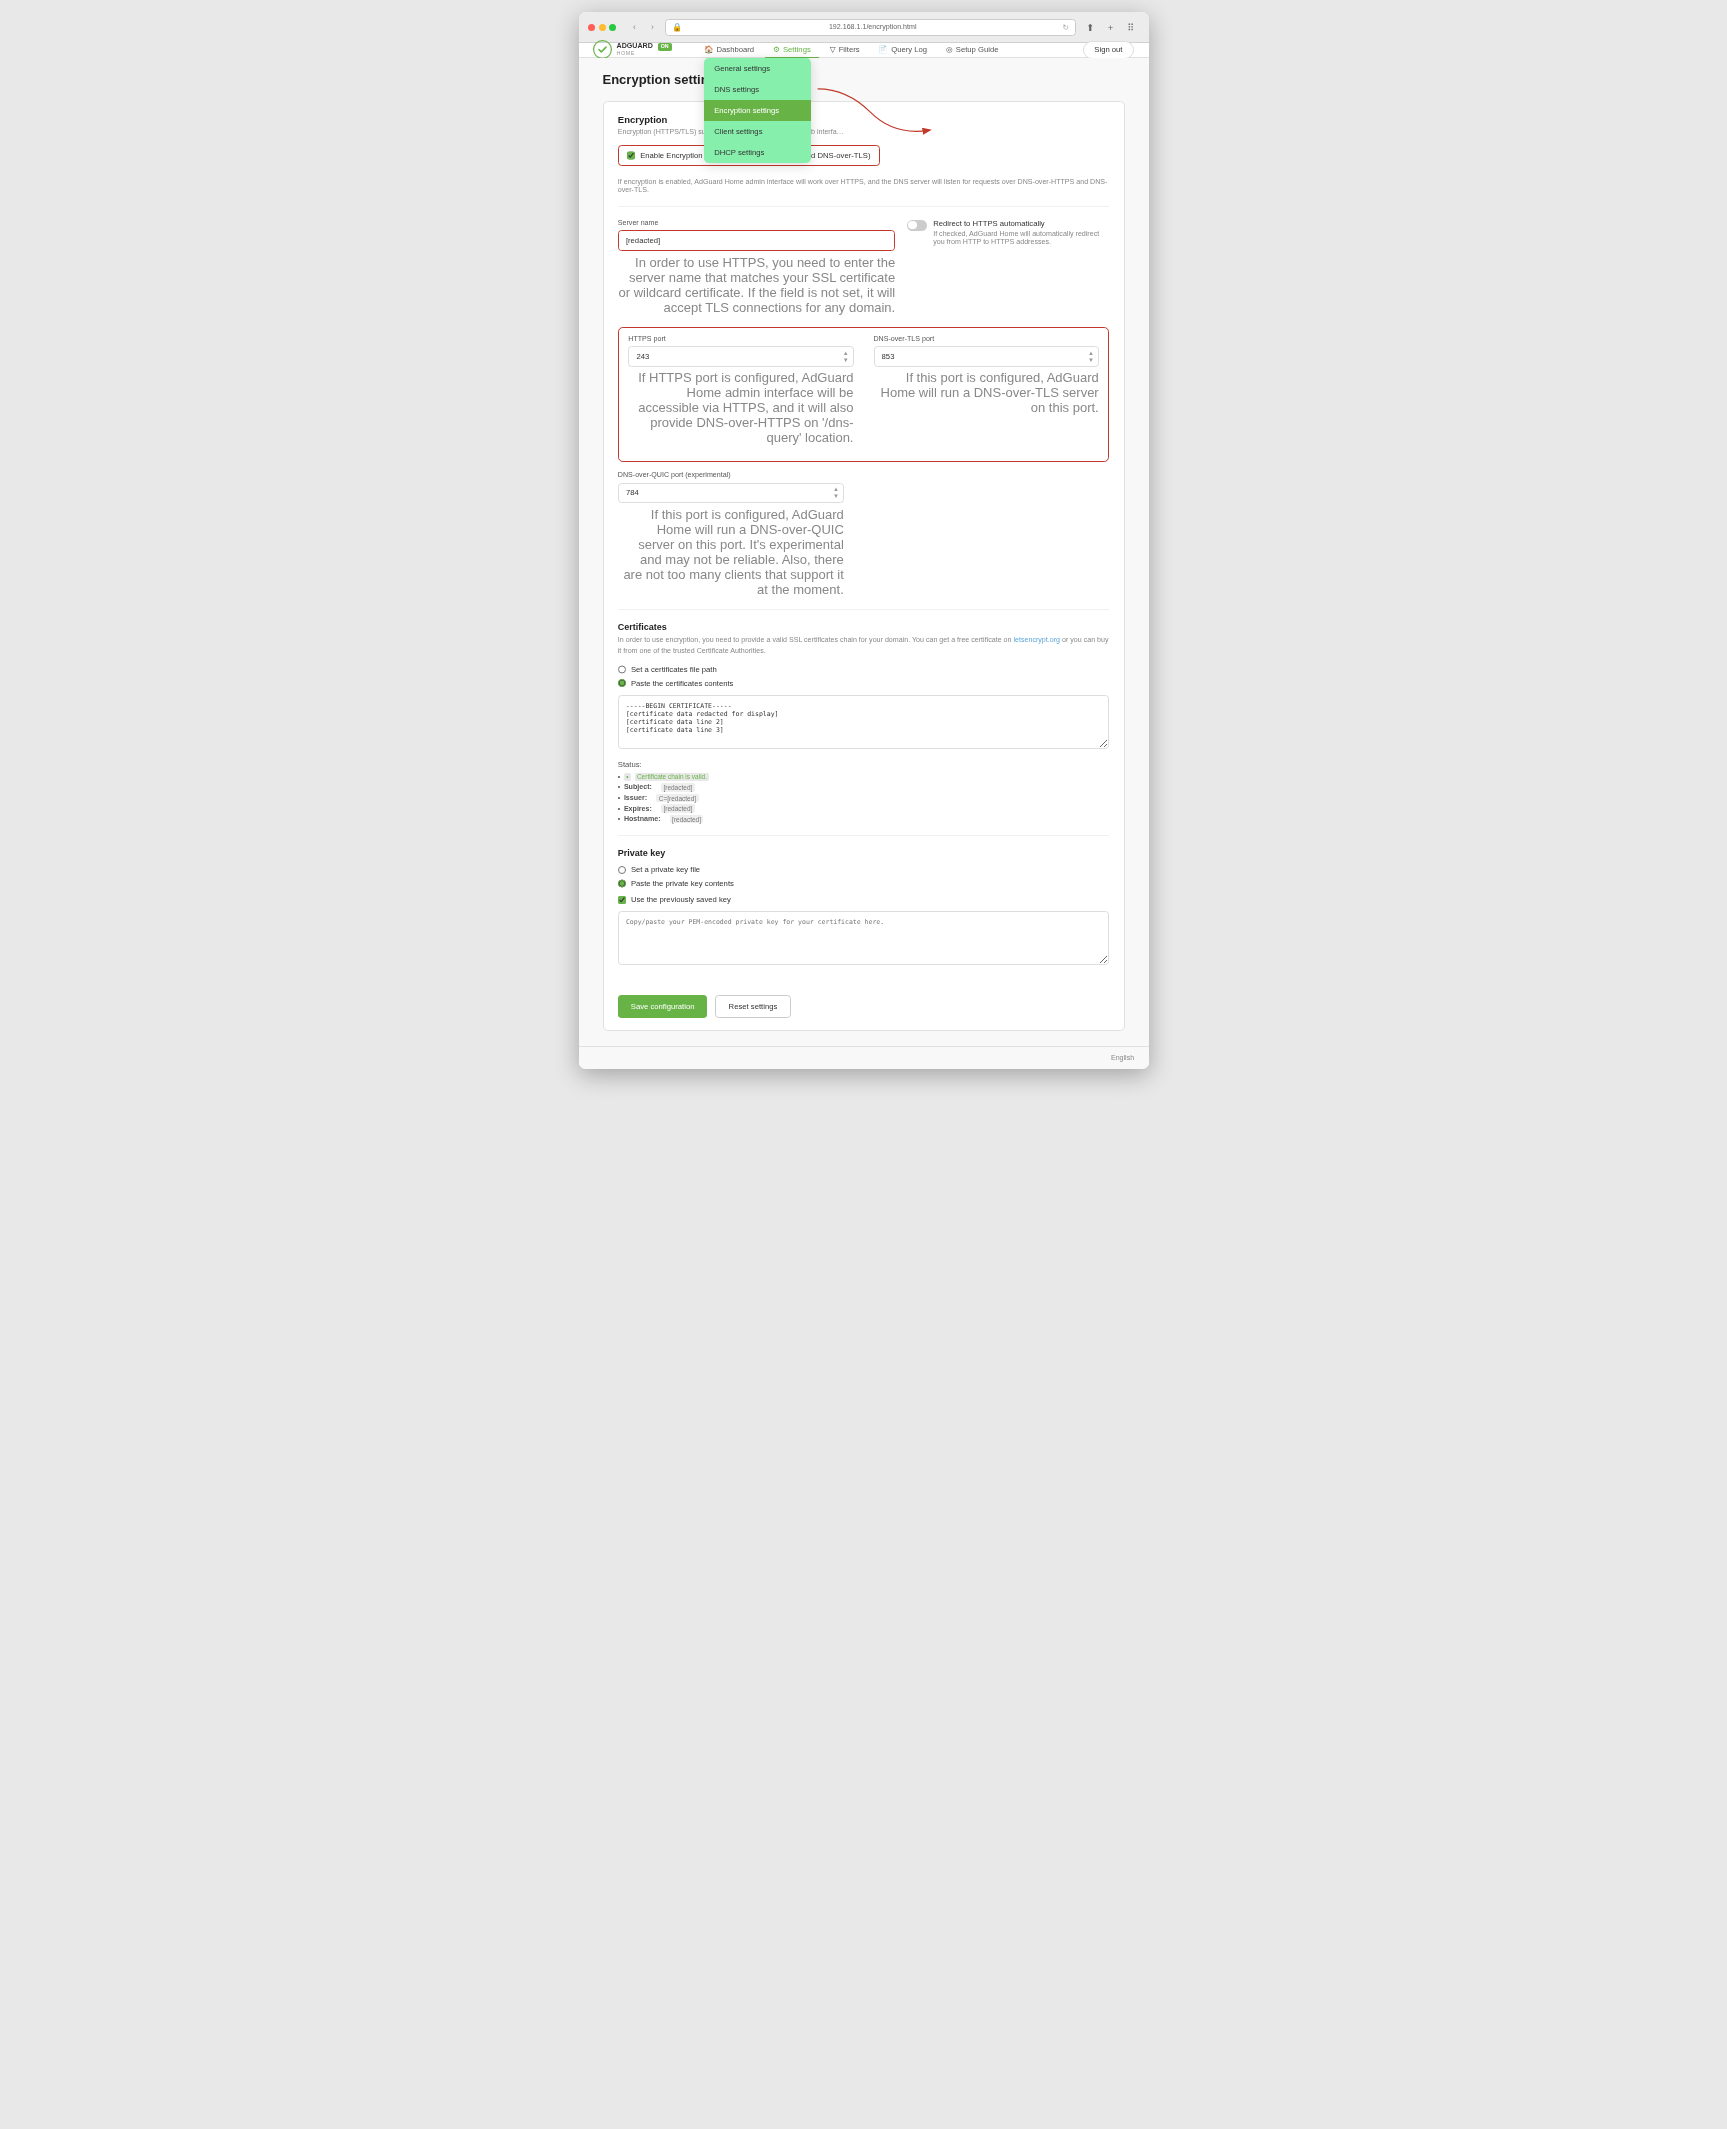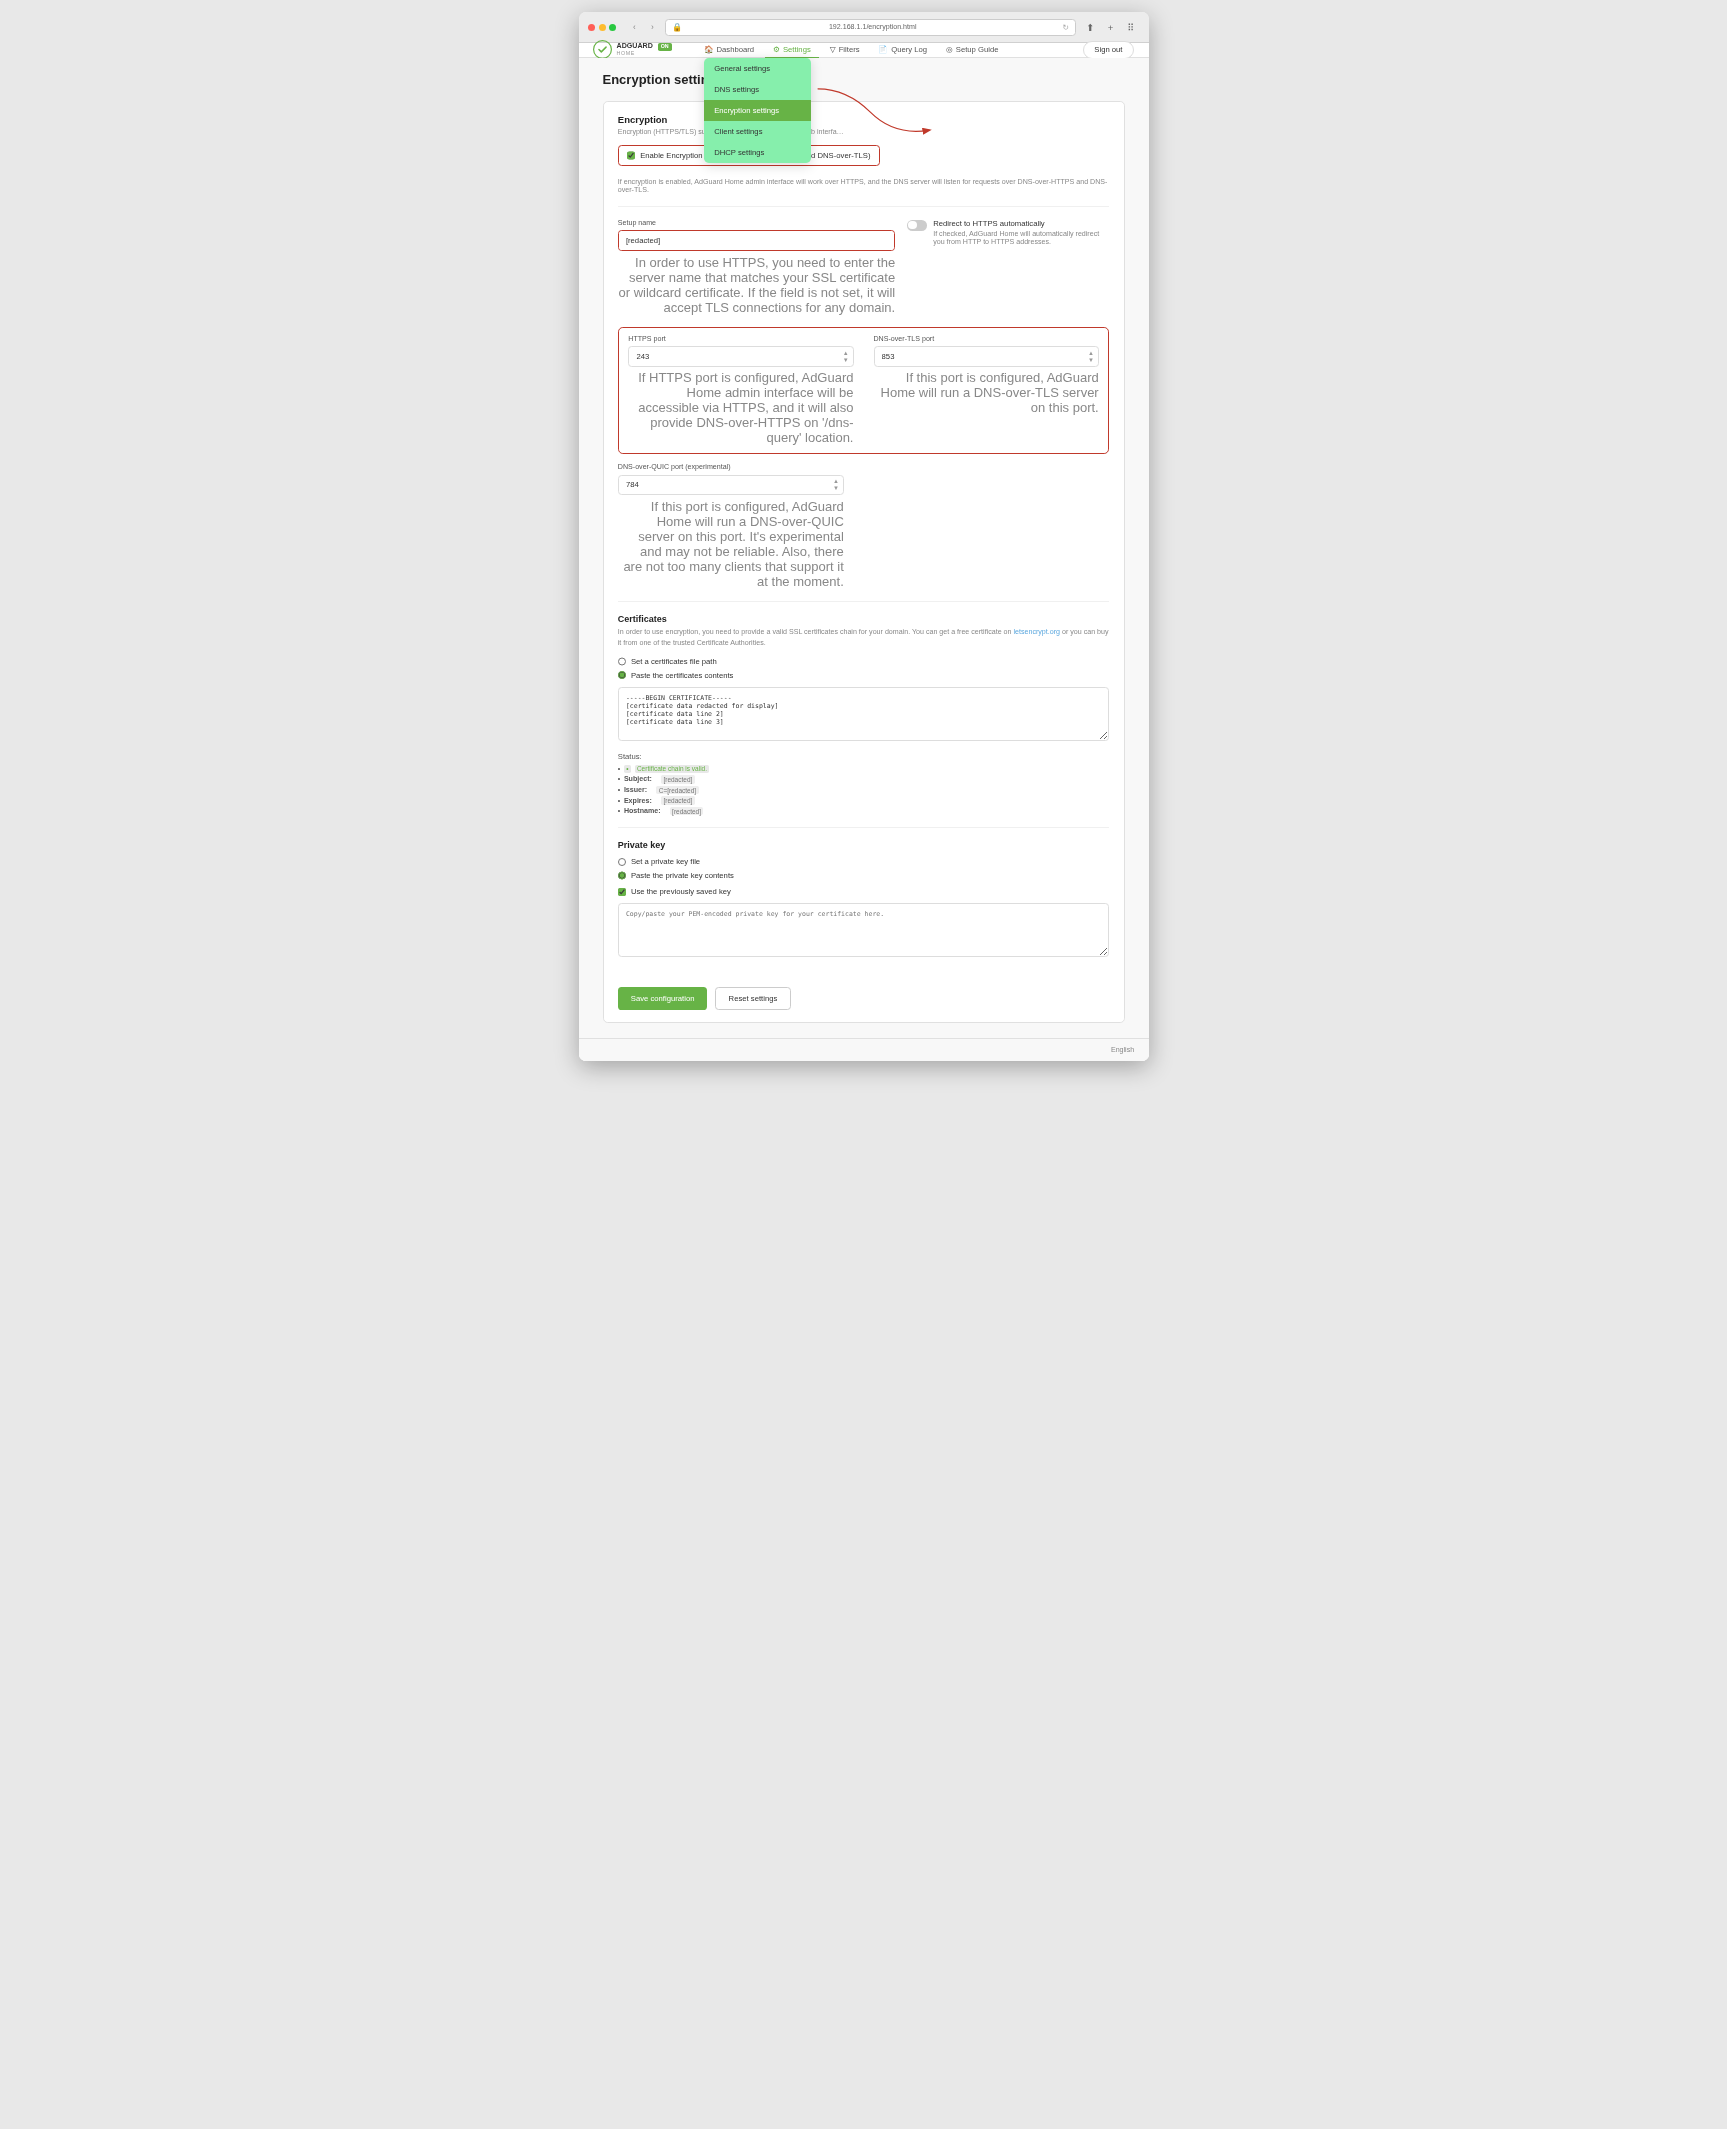--- a/index.html
+++ b/index.html
@@ -543,42 +543,42 @@
             <span class="checkbox-label">Enable Encryption (HTTPS, DNS-over-HTTPS, and DNS-over-TLS)</span>
           </label>
         </div>
         <p class="enable-hint">If encryption is enabled, AdGuard Home admin interface will work over HTTPS, and the DNS server will listen for requests over DNS-over-HTTPS and DNS-over-TLS.</p>
 
         <hr class="section-divider">
 
         
         <div class="form-row">
           <div class="form-group">
-            <label class="form-label">Setup name</label>
+            <label class="form-label">Server name</label>
             <div class="form-input-bordered">
               <input class="form-input" type="text" value="[redacted]" style="border: none; width: 100%;">
             </div>
             <p class="form-hint">In order to use HTTPS, you need to enter the server name that matches your SSL certificate or wildcard certificate. If the field is not set, it will accept TLS connections for any domain.</p>
           </div>
           <div class="form-group" style="max-width:202px;">
             <div class="redirect-row">
               <div class="toggle-switch">
                 <div class="toggle-knob"></div>
               </div>
               <div>
                 <div class="redirect-text">Redirect to HTTPS automatically</div>
                 <div class="redirect-hint">If checked, AdGuard Home will automatically redirect you from HTTP to HTTPS addresses.</div>
               </div>
             </div>
           </div>
         </div>
 
         
         <div style="border: 1.2px solid #c0392b; border-radius:4.8px; padding:7.1px 9.5px; margin-bottom:9.5px;">
-          <div class="form-row" style="margin-bottom:0;gap:20px;">
+          <div class="form-row" style="margin-bottom:8px;gap:20px;">
             <div class="form-group">
               <label class="form-label">HTTPS port</label>
               <div class="port-input-wrap">
                 <input class="form-input" type="text" value="243" style="">
                 <div class="port-arrows">
                   <span>▲</span>
                     <span>▼</span>
                 </div>
               </div>
               <p class="form-hint">If HTTPS port is configured, AdGuard Home admin interface will be accessible via HTTPS, and it will also provide DNS-over-HTTPS on '/dns-query' location.</p>

